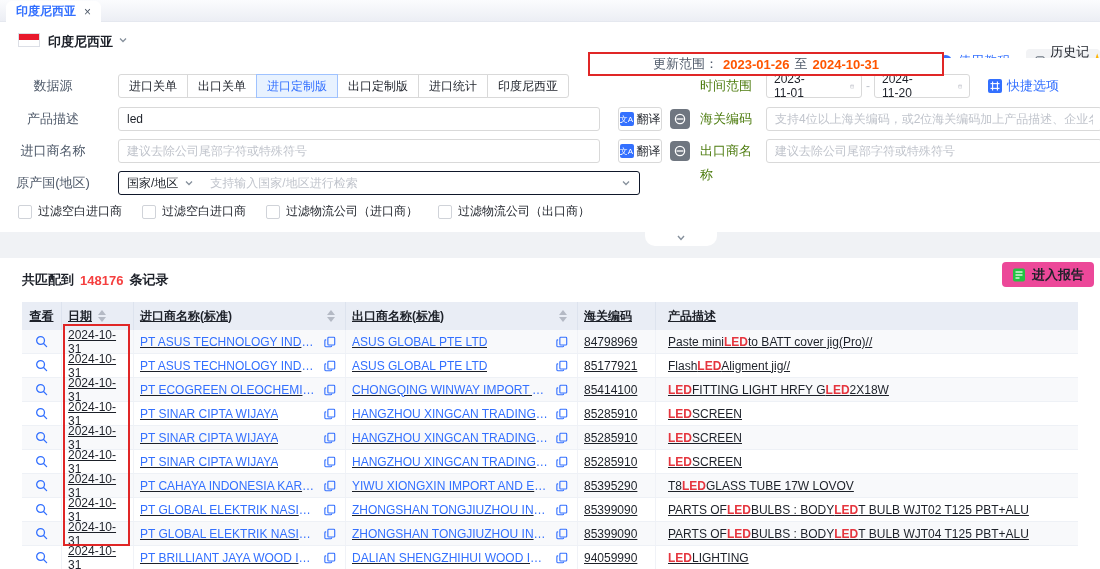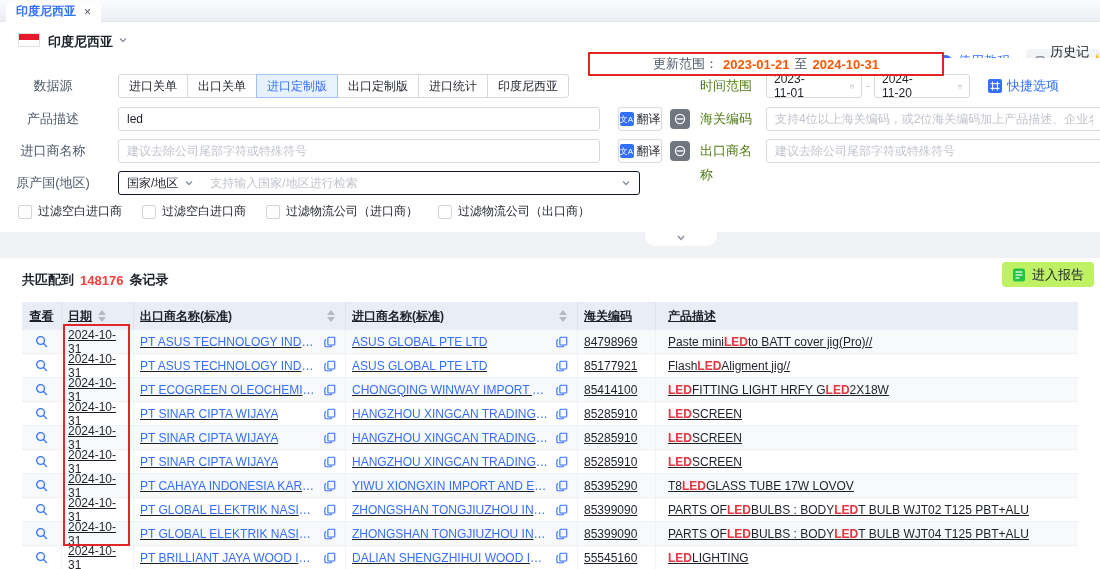--- a/index.html
+++ b/index.html
@@ -73,22 +73,22 @@
   .cb { width:14px; height:14px; border:1px solid #d0d3d9; border-radius:2px; background:#fff; }
 
   .collapse-tab { position:absolute; left:645px; top:232px; width:72px; height:14px; background:#fff;
                   border-radius:0 0 10px 10px; display:flex; align-items:flex-start; justify-content:center;
                   cursor:pointer; z-index:3; }
 
   
   .results { position:absolute; top:258px; left:0; right:0; bottom:0; background:#fff; padding:10px 22px 0; }
   .matched { display:flex; gap:6px; font-size:13px; font-weight:bold; height:24px; align-items:center; }
   .matched b { color:#f53f3f; }
-  .report-btn { position:absolute; right:6px; top:4px; height:25px; padding:0 10px; background:#bef264;
-                border-radius:4px; display:flex; gap:6px; align-items:center; font-size:13px; cursor:pointer; }
+  .report-btn { position:absolute; right:6px; top:4px; height:25px; padding:0 10px; background:#ec4899;
+                border-radius:4px; display:flex; gap:6px; align-items:center; font-size:13px; cursor:pointer;font-weight:bold; }
 
   .tbl { margin-top:10px;text-decoration:underline; }
   .thead,.trow { display:grid; grid-template-columns:40px 72px 212px 232px 78px 1fr; align-items:center; }
   .thead { background:#e9edf5; height:28px; font-size:12px; font-weight:bold; }
   .hcell { display:flex; align-items:center; height:100%; padding:0 6px; border-right:1px solid #dde3ee; }
   .hcell:last-child { border-right:none; }
   .hcell.c0 { justify-content:center; }
   .hcell.c2,.hcell.c3 { justify-content:space-between; padding-right:10px; }
   .hcell.c5 { padding-left:12px; }
   .sort { display:inline-flex; flex-direction:column; gap:2px; margin-left:6px; cursor:pointer; }
@@ -148,21 +148,21 @@
         <line x1="4.5" y1="7.5" x2="9.5" y2="7.5" stroke="#4e5969" stroke-width="1.1"></line>
         <line x1="4" y1="12.8" x2="10" y2="12.8" stroke="#4e5969" stroke-width="1.3"></line>
       </svg>
     <span>历史记录</span>
   </div>
   <span class="star">★</span>
 </div>
 
 <div class="update-box">
   <span>更新范围：</span>
-  <b>2023-01-21</b>
+  <b>2023-01-26</b>
   <span>至</span>
   <b>2024-10-31</b>
 </div>
 
 <div class="form-panel">
   <div class="flabel" style="top:16px">数据源</div>
   <div class="ds-tabs">
       <div class="ds-tab">进口关单</div>
       <div class="ds-tab">出口关单</div>
       <div class="ds-tab active">进口定制版</div>
@@ -298,34 +298,34 @@
         <div class="hcell c0">
           <span>查看</span>
         </div>
         <div class="hcell c1">
           <span>日期</span>
           <span class="sort">
             <i class="up"></i>
             <i class="dn"></i>
           </span>
         </div>
+        <div class="hcell c2">
+          <span>进口商名称(标准)</span>
+          <span class="sort">
+            <i class="up"></i>
+            <i class="dn"></i>
+          </span>
+        </div>
         <div class="hcell c3">
           <span>出口商名称(标准)</span>
           <span class="sort">
             <i class="up"></i>
             <i class="dn"></i>
           </span>
         </div>
-        <div class="hcell c2">
-          <span>进口商名称(标准)</span>
-          <span class="sort">
-            <i class="up"></i>
-            <i class="dn"></i>
-          </span>
-        </div>
         <div class="hcell c4">
           <span>海关编码</span>
         </div>
         <div class="hcell c5">
           <span>产品描述</span>
         </div>
       </div>
     <div>
         <div class="trow odd">
           <div class="cell c0">
@@ -607,20 +607,20 @@
           </div>
           <div class="cell c3">
             <a>DALIAN SHENGZHIHUI WOOD INDUST...</a>
             <span class="copy">
               <svg width="12" height="12" viewBox="0 0 14 14">
                 <rect x="4.5" y="1.5" width="8" height="9" rx="1" fill="none" stroke="#3370ff" stroke-width="1.3"></rect>
                 <path d="M2.5 4.5 h-0.5 a1 1 0 0 0 -1 1 v6 a1 1 0 0 0 1 1 h6 a1 1 0 0 0 1 -1 v-0.5" fill="none" stroke="#3370ff" stroke-width="1.3"></path>
               </svg>
             </span>
           </div>
-          <div class="cell c4">55545160</div>
+          <div class="cell c4">94059990</div>
           <div class="cell c5"><span class="led">LED</span> LIGHTING</div>
         </div>
       </div>
   </div>
 </div>
 
 <div class="date-box"></div>
 
 </body></html>

